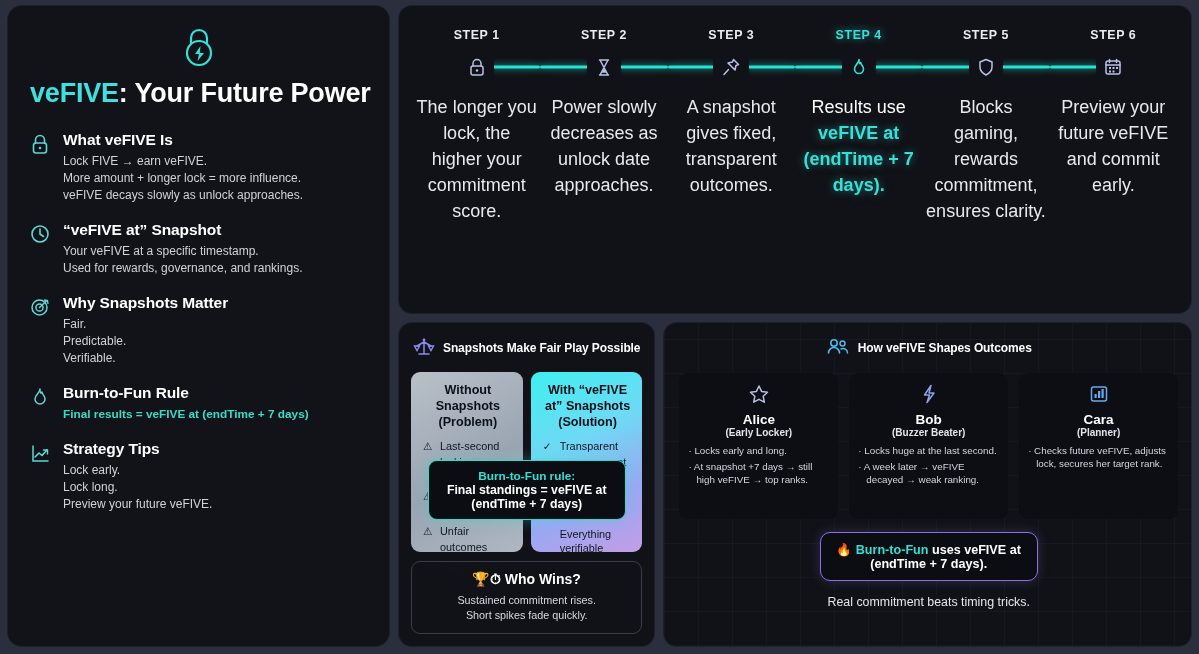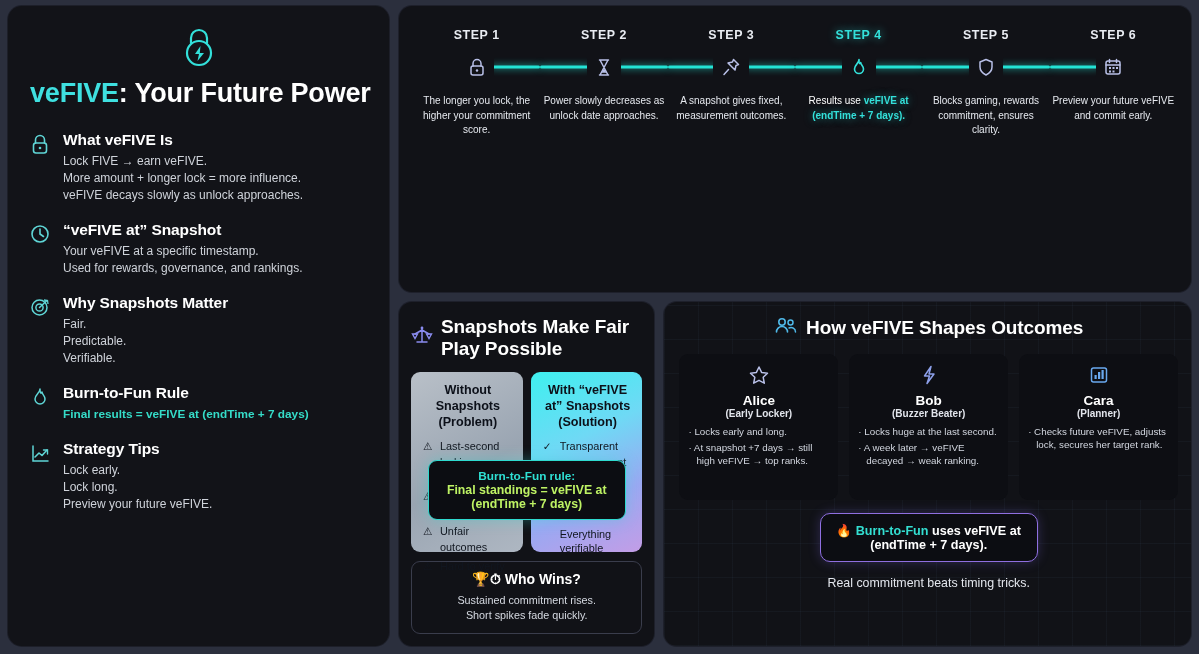--- a/index.html
+++ b/index.html
@@ -76,39 +76,39 @@
   }
   .step-icon { position: relative; z-index: 2; background: #111217; padding: 0 7px; line-height: 0; }
   .bar {
     position: absolute; top: 50%; height: 3px; border-radius: 2px;
     background: #23e3d5; box-shadow: 0 0 7px rgba(35,227,213,.85);
     transform: translateY(-50%); z-index: 1;
   }
   .bar.left  { left: 0;  right: 50%; margin-right: 14px; }
   .bar.right { right: 0; left: 50%;  margin-left: 14px; }
   .step-text {
-    margin-top: 14px; font-size: 10px; line-height: 1.45;
+    margin-top: 14px; font-size: 18px; line-height: 1.45;
     color: #e6e9ef; text-align: center; max-width: 122px;
   }
   .step.active .step-text { color: #ffffff; }
   .step-text .hl { color: #33e0da; font-weight: bold; text-shadow: 0 0 8px rgba(51,224,218,.5); }
 
   
   .bottom-row { flex: 1 1 auto; display: flex; gap: 10px; }
   .fair-panel { width: 396px; padding: 14px 12px 12px 12px; display: flex; flex-direction: column; }
   .outcome-panel { flex: 1 1 auto; padding: 14px 12px 12px 14px; display: flex; flex-direction: column;
     background:
       repeating-linear-gradient(90deg, rgba(80,110,150,.07) 0 1px, transparent 1px 34px),
       repeating-linear-gradient(0deg, rgba(80,110,150,.07) 0 1px, transparent 1px 34px),
       #111217;
   }
 
   .sec-head {
     display: flex; align-items: center; justify-content: center; gap: 8px;
-    font-size: 19px; font-weight: bold; color: #ffffff; margin-bottom: 12px;
+    font-size: 12px; font-weight: bold; color: #ffffff; margin-bottom: 12px;
     letter-spacing: -0.1px;
   }
 
   
   .compare { display: flex; gap: 8px; position: relative; height: 180px; }
   .cmp {
     flex: 1 1 0; border-radius: 9px; padding: 10px 10px 8px 12px;
   }
   .cmp.problem { background: linear-gradient(150deg, #b9c0c8 0%, #9aa5b2 55%, #aeb7c2 100%); }
   .cmp.solution { background: linear-gradient(155deg, #3ef0ef 0%, #6fd9f5 38%, #9aa8f2 70%, #c39de6 100%); }
@@ -123,21 +123,21 @@
   .cmp-item .gl { flex: 0 0 11px; font-size: 10.5px; line-height: 1.45; }
   .cmp-extra { font-size: 10.9px; color: #11161f; line-height: 1.3; margin-left: 17px; margin-top: 2px; }
 
   .callout {
     position: absolute; left: 50%; top: 88px; transform: translateX(-50%);
     width: 198px; background: #0c0d12; border: 1.5px solid #2fd9cf;
     border-radius: 9px; padding: 8px 6px; text-align: center;
     box-shadow: 0 0 14px rgba(47,217,207,.35);
   }
   .callout .l1 { font-size: 11.8px; font-weight: bold; color: #2fe0d4; }
-  .callout .l2, .callout .l3 { font-size: 12.3px; font-weight: bold; color: #bef264; }
+  .callout .l2, .callout .l3 { font-size: 12.3px; font-weight: bold; color: #ffffff; }
 
   .who {
     margin-top: 9px; flex: 1 1 auto;
     border: 1px solid #3a3d4c; border-radius: 9px;
     display: flex; flex-direction: column; align-items: center; justify-content: center;
     padding: 9px;
   }
   .who-title { font-size: 14px; font-weight: bold; color: #ffffff; margin-bottom: 5px; }
   .who-line { font-size: 10.8px; color: #d5d9e1; line-height: 1.45; text-align: center; }
 
@@ -306,21 +306,21 @@
           <div class="step-icon-row">
               <div class="bar left"></div>
               <div class="bar right"></div>
             <div class="step-icon">
               <svg width="22" height="22" viewBox="0 0 22 22">
                   <path d="M13.5 3.5 l5 5 -2.5 1 -1 4.5 -7-7 4.5-1z" fill="none" stroke="#b9c0e8" stroke-width="1.5" stroke-linejoin="round"></path>
                   <path d="M8.5 13.5 L4 18.5" stroke="#b9c0e8" stroke-width="1.5" stroke-linecap="round"></path>
                 </svg>
             </div>
           </div>
-          <div class="step-text">A snapshot gives fixed, measurement outcomes.</div>
+          <div class="step-text">A snapshot gives fixed, transparent outcomes.</div>
         </div>
 
         <div class="step active">
           <div class="step-label">STEP 4</div>
           <div class="step-icon-row">
               <div class="bar left"></div>
               <div class="bar right"></div>
             <div class="step-icon">
               <svg width="20" height="22" viewBox="0 0 20 22">
                   <path d="M10 3.5 C10 7.5 5.5 8.8 5.5 13 a4.5 4.5 0 0 0 9 0 c0-3.2-2.8-4.2-2.8-6.5 -.9 1.4-1.7 1.9-1.7-3z" fill="none" stroke="#33e0da" stroke-width="1.6" stroke-linejoin="round"></path>

